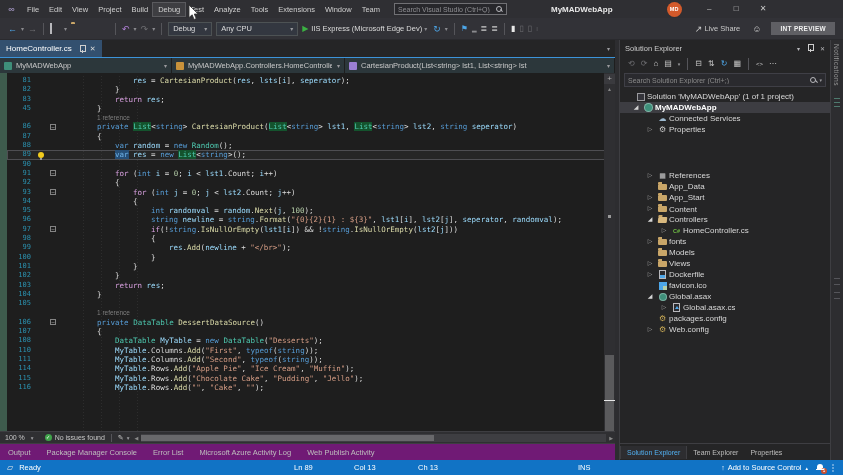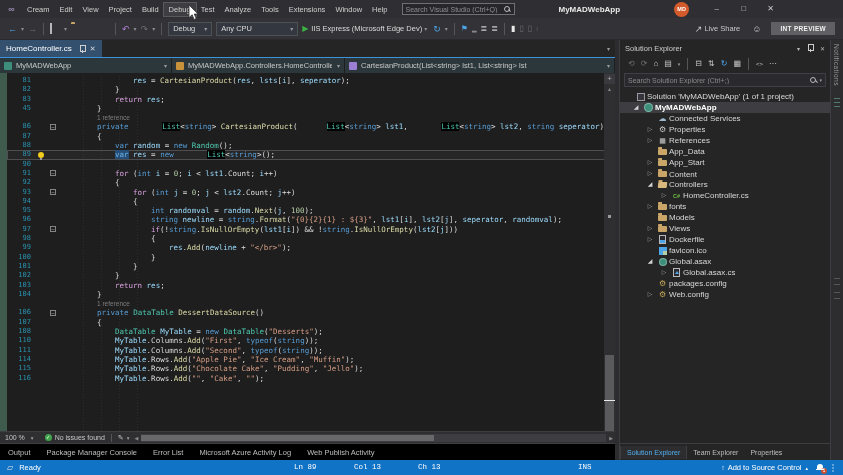--- a/index.html
+++ b/index.html
@@ -70,39 +70,39 @@
   .lglyph{width:14px;flex:none;position:relative;}
   .bulb{position:absolute;left:3px;top:2px;width:6px;height:6px;border-radius:50%;background:#F2CB1D;}
   .bulb::after{content:"";position:absolute;left:2px;top:6px;width:2px;height:2px;background:#9A9A9A;}
   .lfold{width:12px;flex:none;position:relative;}
   .foldbox{position:absolute;left:1px;top:1.5px;width:6px;height:6px;border:1px solid #848484;color:#C8C8C8;font-size:5px;line-height:4px;text-align:center;}
   .ctext{flex:1;white-space:pre;color:#DCDCDC;}
   .indsp{display:inline-block;height:1px;}
   .lens{color:#7F7F7F;font-size:6.5px;font-family:"Liberation Sans",sans-serif;}
   .tk-k{color:#569CD6;}.tk-c{color:#D8A0DF;}.tk-t{color:#4EC9B0;}.tk-m{color:#DCDCAA;}
   .tk-s{color:#D69D85;}.tk-n{color:#B5CEA8;}.tk-v{color:#9CDCFE;}.tk-p{color:#DCDCDC;}
-  .tk-kh{color:#6FB3E8;background:#264F78;}.tk-th{color:#4EC9B0;background:#000000;margin-left:29px;}
+  .tk-kh{color:#6FB3E8;background:#264F78;}.tk-th{color:#4EC9B0;background:#14532d;}
   
   .vscroll{position:absolute;right:0;top:0;bottom:0;width:11px;background:#2F2F32;}
   .vs-split{position:absolute;top:1px;left:0;width:11px;height:10px;color:#B0B0B0;font-size:8px;line-height:10px;text-align:center;background:#3A3A3E;}
   .vs-up{position:absolute;top:13px;left:0;width:11px;text-align:center;color:#888;font-size:5px;}
   .vs-mark{position:absolute;left:4px;top:142px;width:3px;height:3px;background:#9A9A9A;}
   .vs-thumb{position:absolute;left:1px;right:1px;top:282px;bottom:0;background:#5A5A5C;}
   .vs-caret{position:absolute;left:0;right:0;top:327px;height:1px;background:#E8E8E8;}
   
   .ebar{height:12px;background:#2F2F32;border-top:1px solid #3E3E42;display:flex;align-items:center;font-size:7px;color:#C8C8C8;}
   .ebar .zoom{padding:0 3px 0 5px;}
   .ebar .dd{color:#9A9A9E;font-size:5.5px;padding:0 3px;}
   .okdot{width:7px;height:7px;border-radius:50%;background:#3FA34A;color:#fff;font-size:5px;line-height:7px;text-align:center;margin:0 3px 0 8px;}
   .ebar .vdiv{width:1px;height:8px;background:#55555A;margin:0 6px;}
   .htrack{flex:1;height:8px;background:#3E3E42;margin:0 1px;position:relative;}
   .hthumb{position:absolute;left:0;top:1px;bottom:1px;width:63%;background:#68686B;}
   .harrow{color:#888;font-size:5px;padding:0 2px;}
   
-  .outtabs{height:17px;background:#000000;border-top:1px solid #3E3E42;display:flex;align-items:center;padding-left:8px;font-size:7.5px;color:#BEBEBE;}
+  .outtabs{height:17px;background:#701a75;border-top:1px solid #3E3E42;display:flex;align-items:center;padding-left:8px;font-size:7.5px;color:#BEBEBE;}
   .outtabs .otab{margin-right:16px;white-space:nowrap;}
   
   .se-col{width:210px;display:flex;flex-direction:column;background:#252526;}
   .se-head{height:16px;display:flex;align-items:center;padding:0 5px;color:#CCCCCC;font-size:7.5px;}
   .se-head .hic{margin-left:7px;color:#B8B8BC;font-size:6px;}
   .se-tools{height:16px;display:flex;align-items:center;padding:0 5px;color:#C8C8C8;font-size:8px;}
   .se-tools .sic{margin:0 3px;line-height:10px;}
   .se-tools .dis{color:#6F6F73;}
   .se-tools .blue{color:#4DA6E8;}
   .se-search{height:14px;margin:1px 4px 2px 4px;background:#2A2A2E;border:1px solid #3F3F46;display:flex;align-items:center;padding:0 3px;font-size:7px;color:#8A8A8A;}
@@ -136,52 +136,52 @@
   .se-tab{padding:3px 6px;color:#BEBEBE;white-space:nowrap;}
   .se-tab.active{color:#52B0F0;background:#2D2D30;border-left:1px solid #3E3E42;border-right:1px solid #3E3E42;}
   .notif-strip{width:13px;background:#2D2D30;border-left:1px solid #3E3E42;position:relative;}
   .notif-text{position:absolute;top:4px;left:2px;writing-mode:vertical-rl;font-size:6.5px;color:#9A9A9A;letter-spacing:.5px;}
   .nmark{position:absolute;left:3px;width:6px;height:1px;background:#4E7A6E;}
   .nmark2{position:absolute;left:3px;width:6px;height:1px;background:#55555A;}
   
   .statusbar{position:absolute;left:0;right:0;bottom:0;height:15px;background:#1173C5;color:#fff;font-size:7.5px;display:flex;align-items:center;}
   .st-ready{display:flex;align-items:center;margin-left:7px;}
   .st-ready .ric{margin-right:6px;font-size:8px;color:#EAEAEA;}
-  .st-abs{position:absolute;top:0;line-height:15px;font-family:Liberation Mono, monospace;}
+  .st-abs{position:absolute;top:0;line-height:15px;}
   .st-right{margin-left:auto;display:flex;align-items:center;margin-right:6px;}
   .st-right .up{font-size:7px;margin-right:3px;}
   .st-right .caret{font-size:5px;margin:0 8px 0 4px;}
   .bell{position:relative;width:8px;height:9px;margin-right:8px;}
   .bell::before{content:"";position:absolute;left:1px;top:1px;width:6px;height:5px;background:#fff;border-radius:3px 3px 0 0;}
   .bell::after{content:"";position:absolute;left:0;top:6px;width:8px;height:1px;background:#fff;}
   .badge{position:absolute;right:-3px;bottom:-2px;width:6px;height:6px;border-radius:50%;background:#C94F30;color:#fff;font-size:4.5px;line-height:6px;text-align:center;}
   .grip{display:flex;flex-direction:column;gap:1px;margin-right:3px;}
   .grip i{width:2px;height:2px;background:#7FB3E0;display:block;border-radius:50%;}
   .cursor{position:absolute;left:187px;top:4px;z-index:99;pointer-events:none;}
 </style>
 </head>
 <body>
 
 <div class="vs">
 
   <div class="titlebar">
     <div class="vslogo">∞</div>
     <div style="display:flex;">
-        <span class="menu-item">Cream</span>
+        <span class="menu-item">File</span>
         <span class="menu-item">Edit</span>
         <span class="menu-item">View</span>
         <span class="menu-item">Project</span>
         <span class="menu-item">Build</span>
         <span class="menu-item active">Debug</span>
         <span class="menu-item">Test</span>
         <span class="menu-item">Analyze</span>
         <span class="menu-item">Tools</span>
         <span class="menu-item">Extensions</span>
         <span class="menu-item">Window</span>
-        <span class="menu-item">Help</span>
+        <span class="menu-item">Team</span>
       </div>
     <div class="tb-search">
       <span class="ph">Search Visual Studio (Ctrl+Q)</span>
       <span class="mag"></span>
     </div>
     <div class="win-title">MyMADWebApp</div>
     <div class="avatar">MD</div>
     <div style="margin-left:14px;display:flex;">
       <div class="winbtn">–</div>
       <div class="winbtn">□</div>
@@ -420,20 +420,26 @@
               <span class="lnum">103</span>
               <span class="lglyph"></span>
               <span class="lfold"></span>
               <span class="ctext"><span class="indsp" style="width: 54px;"></span><span class="tk-c">return</span><span class="tk-p"> </span><span class="tk-v">res</span><span class="tk-p">;</span></span>
             </div>
             <div class="crow">
               <span class="lnum">104</span>
               <span class="lglyph"></span>
               <span class="lfold"></span>
               <span class="ctext"><span class="indsp" style="width: 36px;"></span><span class="tk-p">}</span></span>
+            </div>
+            <div class="crow">
+              <span class="lnum">105</span>
+              <span class="lglyph"></span>
+              <span class="lfold"></span>
+              <span class="ctext"><span class="indsp" style="width: 0px;"></span></span>
             </div>
             <div class="crow">
               <span class="lnum"></span>
               <span class="lglyph"></span>
               <span class="lfold"></span>
               <span class="ctext"><span class="indsp" style="width: 36px;"></span><span class="lens">1 reference</span></span>
             </div>
             <div class="crow">
               <span class="lnum">106</span>
               <span class="lglyph"></span>
@@ -569,21 +575,21 @@
               </span>
               <span class="tlabel">Connected Services</span>
             </div>
             <div class="trow" style="padding-left: 24px;">
               <span class="tarrow">▷</span>
               <span class="ticon">
                 <span class="ic-gear">⚙</span>
               </span>
               <span class="tlabel">Properties</span>
             </div>
-            <div class="trow" style="padding-left: 24px;">
+            <div class="trow" style="padding-left: 24px; margin-top: 35px;">
               <span class="tarrow">▷</span>
               <span class="ticon">
                 <span class="ic-ref">▦</span>
               </span>
               <span class="tlabel">References</span>
             </div>
             <div class="trow" style="padding-left: 24px;">
               <span class="tarrow"></span>
               <span class="ticon">
                 <span class="ic-folder"></span>

